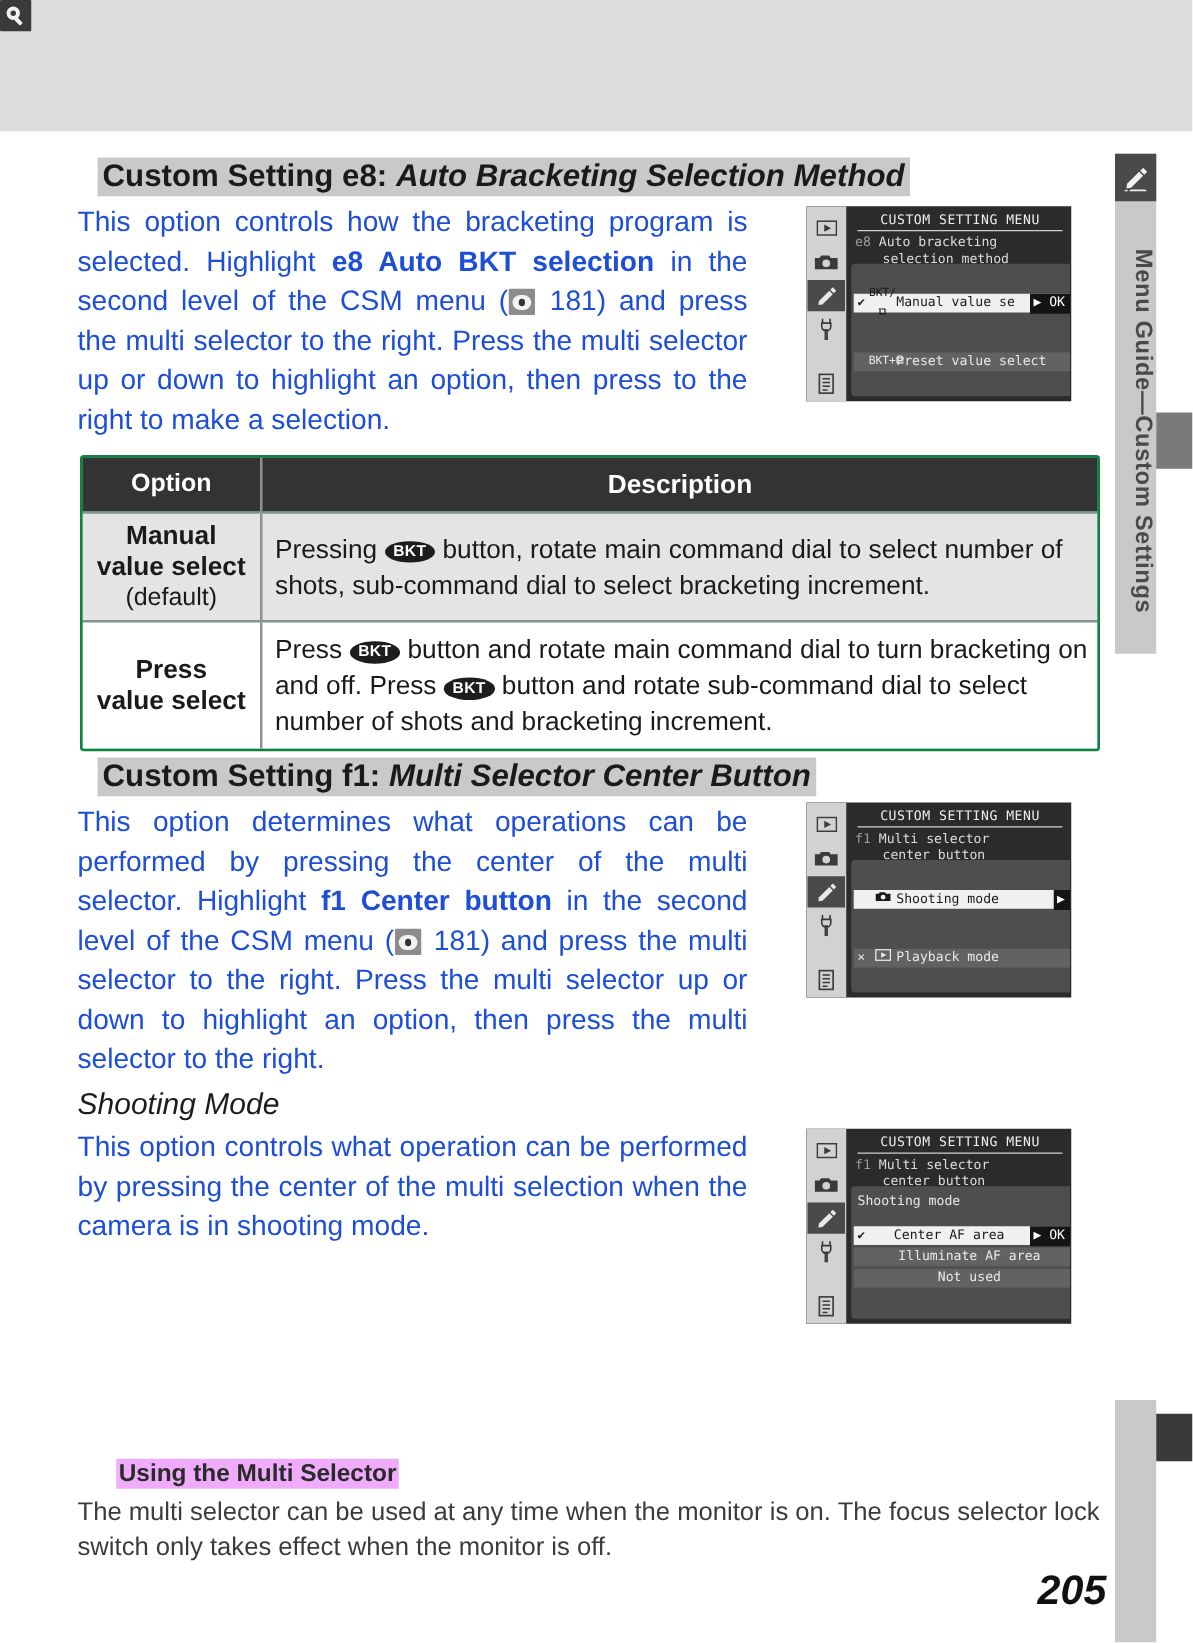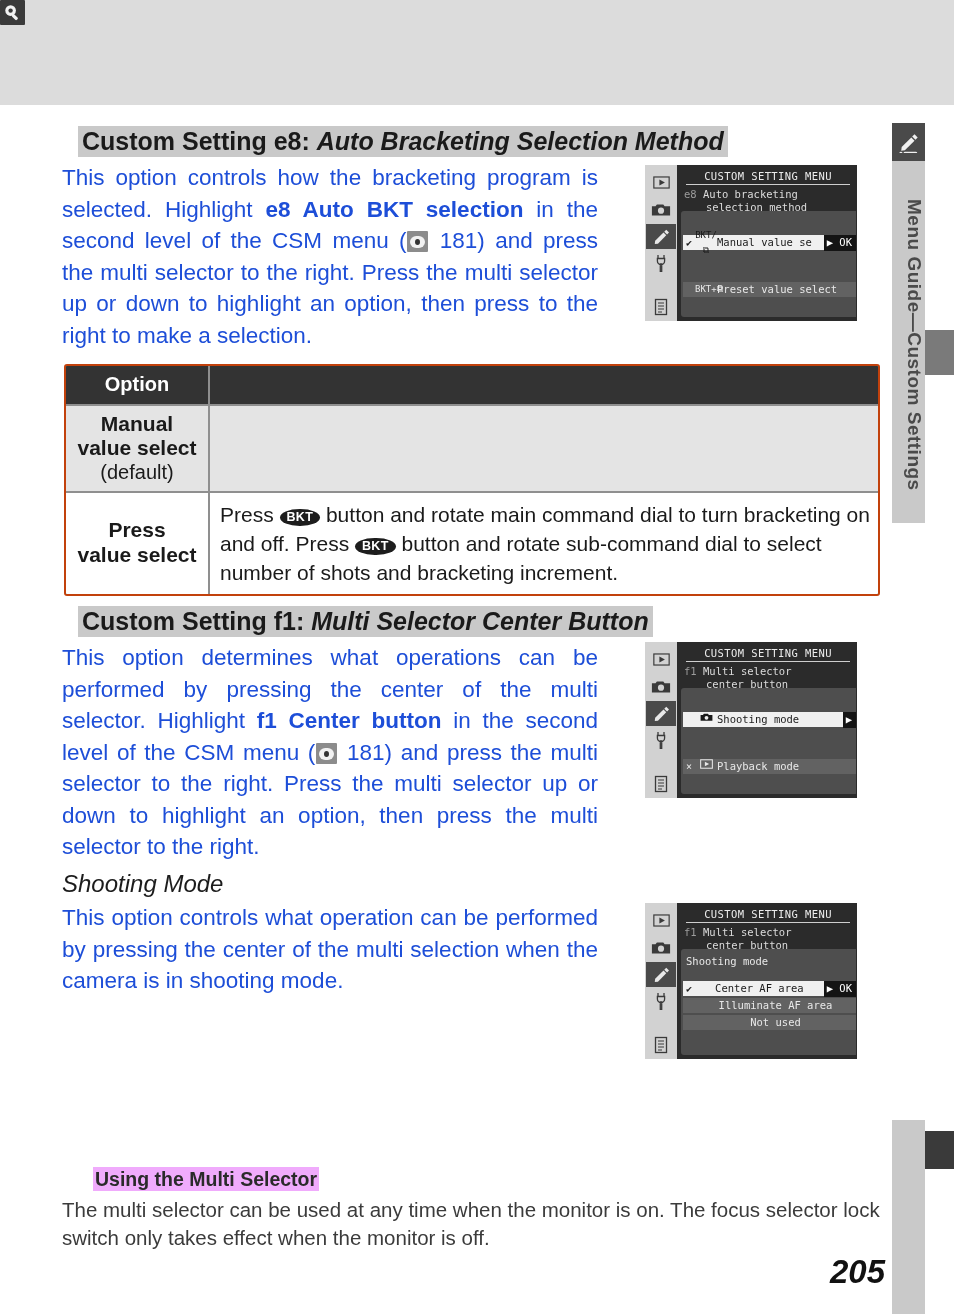--- a/index.html
+++ b/index.html
@@ -107,21 +107,21 @@
     letter-spacing:0.3px;
     padding:2px 7px 3px 7px;
     line-height:1;
     vertical-align:1px;
     font-family:"Liberation Sans", sans-serif;
   }
 
   
   .tbl {
     position:absolute;
-    border:2px solid #c2410c;
+    border:2px solid #15803d;
     border-radius:3px;
     overflow:hidden;
     background:#14b8a6;
   }
   .tbl-row { display:flex; }
   .tbl-head {
     background:#333333; color:#ffffff;
     font-weight:bold; font-size:20px;
   }
   .cell-opt {
@@ -317,32 +317,36 @@
         <span class="txt">Preset value select</span>
       </div>
     </div>
   </div>
 </div>
 
 <div class="tbl" style="left:64px; top:364px; width:816px;">
   <div class="tbl-row tbl-head">
     <div class="cell-opt">Option</div>
     <div class="divider-v"></div>
+    <div class="cell-desc">Description</div>
   </div>
   <div class="divider-h"></div>
 
   <div class="tbl-row r-shade">
     <div class="cell-opt">
       <div>
         <div class="opt-strong">Manual</div>
         <div class="opt-strong">value select</div>
         <div class="opt-note">(default)</div>
       </div>
     </div>
     <div class="divider-v"></div>
+    <div class="cell-desc">
+      <div><span>Pressing </span><span class="bkt">BKT</span><span> button, rotate main command dial to select number of shots, sub-command dial to select bracketing increment.</span></div>
+    </div>
   </div>
   <div class="divider-h"></div>
 
   <div class="tbl-row r-white">
     <div class="cell-opt">
       <div>
         <div class="opt-strong">Press</div>
         <div class="opt-strong">value select</div>
       </div>
     </div>

